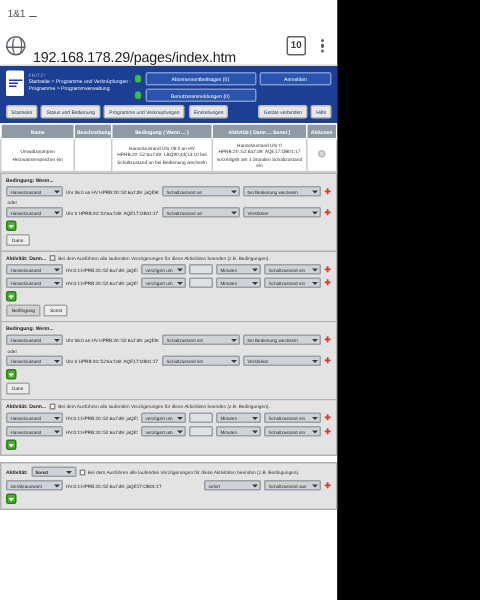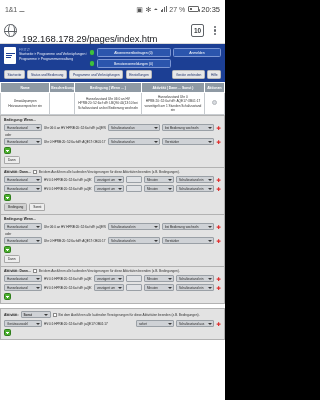--- a/index.html
+++ b/index.html
@@ -179,36 +179,20 @@
 
   .whitegap { background:#fff; height:4px; }
 </style>
 </head>
 <body>
 
 <div class="statusbar">
   <div class="sb-left">
     <span class="sb-carrier">1&amp;1</span>
     <span class="sb-ico">⚊</span>
-  </div>
-  <div class="sb-right">
-    <span class="sb-ico">▣</span>
-    <span class="sb-ico">✻</span>
-    <span class="sb-ico">◓</span>
-    <span class="sig-bars">
-      <i style="height:2px"></i>
-        <i style="height:3.3px"></i>
-        <i style="height:4.6px"></i>
-        <i style="height:6px"></i>
-    </span>
-    <span class="sb-batt-pct">27 %</span>
-    <span class="battery-shape">
-        <span class="battery-fill"></span>
-      </span>
-    <span class="sb-time">20:35</span>
   </div>
 </div>
 
 <div class="urlbar">
   <span class="globe"></span>
   <div class="url-text">192.168.178.29/pages/index.htm</div>
   <div class="tabcount">10</div>
   <div class="kebab">
       <i></i>
       <i></i>

